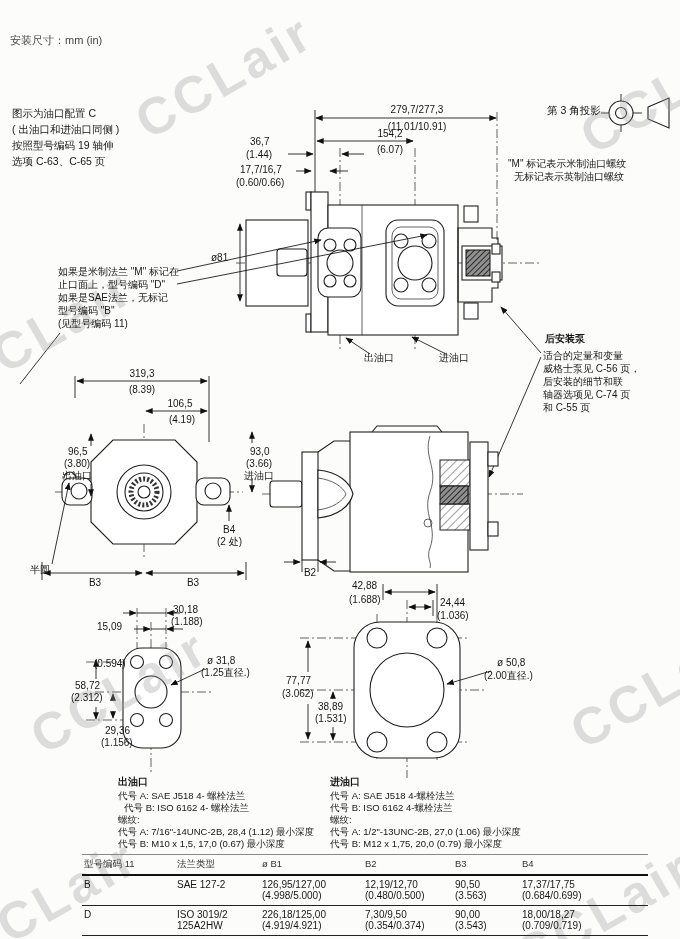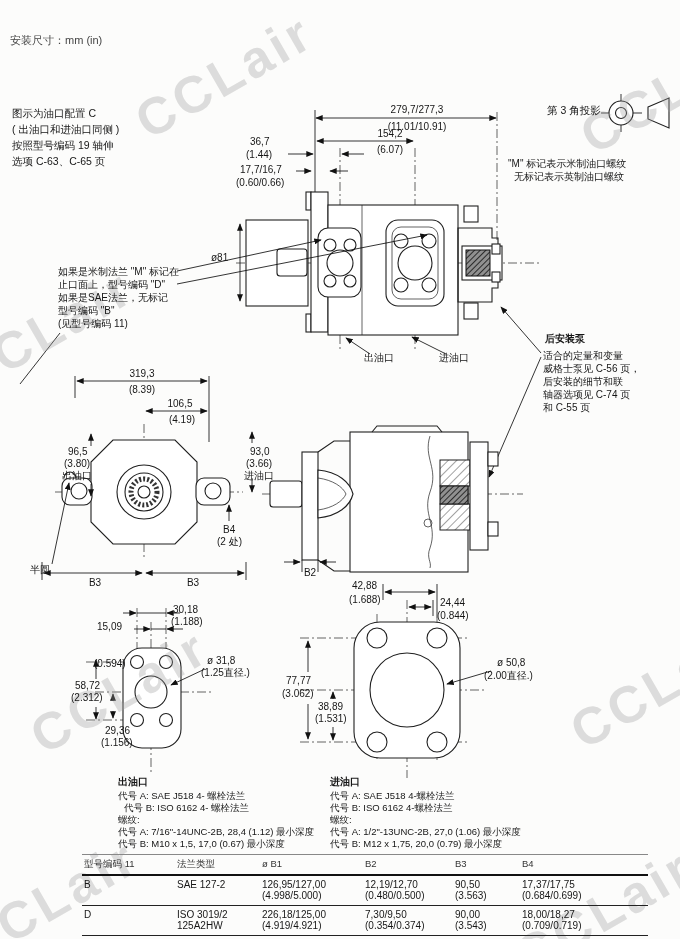--- a/index.html
+++ b/index.html
@@ -289,21 +289,21 @@
   <div class="t" style="left:217px;top:536px">(2 处)</div>
   <div class="t" style="left:30px;top:564px">半圆</div>
   <div class="t c" style="left:95px;top:577px">B3</div>
   <div class="t c" style="left:193px;top:577px">B3</div>
 
   <div class="t c" style="left:310px;top:567px">B2</div>
 
   <div class="t" style="left:352px;top:580px">42,88</div>
   <div class="t" style="left:349px;top:594px">(1.688)</div>
   <div class="t" style="left:440px;top:597px">24,44</div>
-  <div class="t" style="left:437px;top:610px">(0.844)</div>
+  <div class="t" style="left:437px;top:610px">(1.036)</div>
   <div class="t" style="left:497px;top:657px">ø 50,8</div>
   <div class="t" style="left:484px;top:670px">(2.00直径.)</div>
   <div class="t" style="left:286px;top:675px">77,77</div>
   <div class="t" style="left:282px;top:688px">(3.062)</div>
   <div class="t" style="left:318px;top:701px">38,89</div>
   <div class="t" style="left:315px;top:713px">(1.531)</div>
 
   <div class="t" style="left:173px;top:604px">30,18</div>
   <div class="t" style="left:171px;top:616px">(1.188)</div>
   <div class="t" style="left:97px;top:621px">15,09</div>

